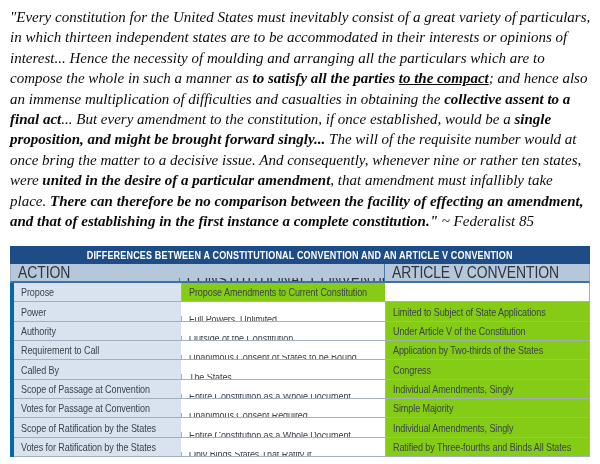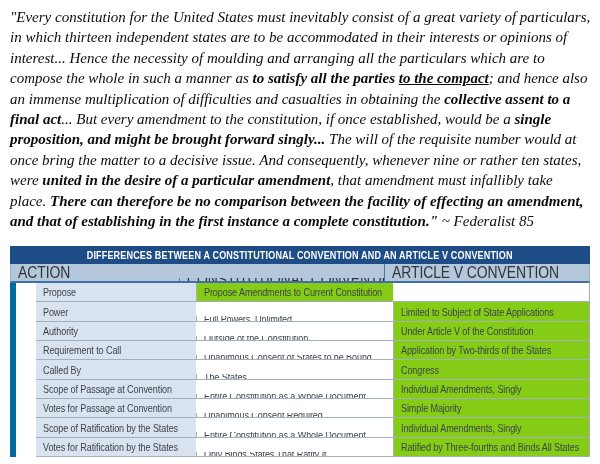--- a/index.html
+++ b/index.html
@@ -57,24 +57,23 @@
     border-right: 1px solid #9FACBB;
     box-sizing: border-box;
   }
   .tbl-head .cell {
     font-weight: normal;
     color: #30343B;
     font-size: 17px;
   }
   .tbl-head .cell + .cell { border-left: 1px solid #4C79AC; }
   .tbl-body {
-    border-left: 6px solid #0369a1;
+    border-left: 4px solid #0369a1;
     border-right: 1px solid #A3AFBD;
     box-sizing: border-box;
-    padding-left: 20px;
   }
   .trow {
     display: flex;
     height: 18.35px;
     border-bottom: 1px solid #A3AFBD;
   }
   .trow .cell { color: #3E434B; font-size: 11px; }
   .trow .cell + .cell { border-left: 1px solid #A3AFBD; }
   .cell {
     display: flex; align-items: center;

